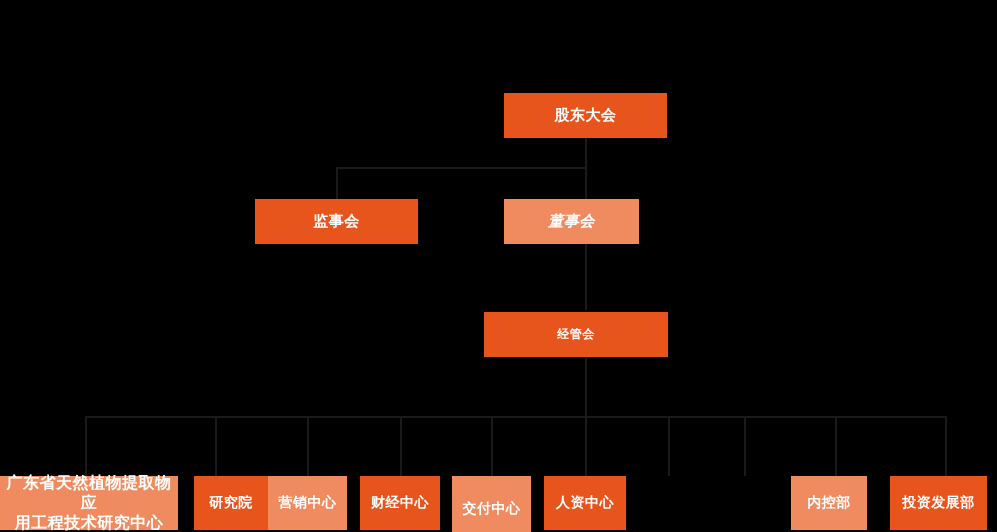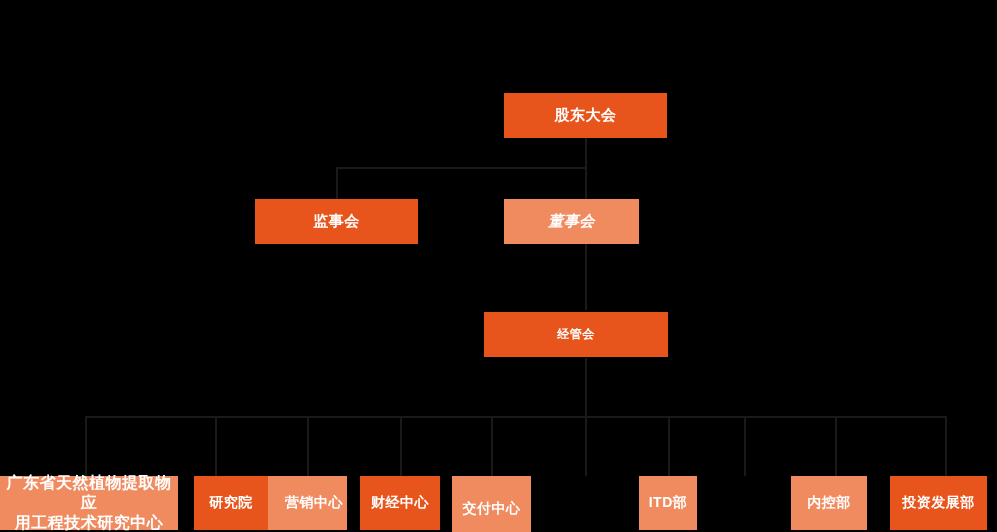--- a/index.html
+++ b/index.html
@@ -105,36 +105,36 @@
 
   <div class="node shade-light" style="left:0px; top:476px; width:178px; height:54px; font-size:16px;">
     <span class="node-label">广东省天然植物提取物应
 用工程技术研究中心</span>
   </div>
 
   <div class="node shade-dark" style="left:178px; top:476px; width:74px; height:54px; font-size:14px;margin-left:16px;">
     <span class="node-label">研究院</span>
   </div>
 
-  <div class="node shade-light" style="left:268px; top:476px; width:79px; height:54px; font-size:14px;text-align:right;">
+  <div class="node shade-light" style="left:268px; top:476px; width:79px; height:54px; font-size:14px;">
     <span class="node-label">营销中心</span>
   </div>
 
   <div class="node shade-dark" style="left:360px; top:476px; width:80px; height:54px; font-size:14px;">
     <span class="node-label">财经中心</span>
   </div>
 
   <div class="node shade-light" style="left:452px; top:476px; width:79px; height:66px; font-size:14px;">
     <span class="node-label">交付中心</span>
   </div>
 
+  <div class="node shade-dark" style="left:544px; top:476px; width:82px; height:54px; font-size:14px;">
+    <span class="node-label">人资中心</span>
+  </div>
 
-  <div class="node shade-light" style="left:639px; top:476px; width:58px; height:54px; font-size:14px;">
-    <span class="node-label">ITD部</span>
-  </div>
 
 
   <div class="node shade-light" style="left:791px; top:476px; width:76px; height:54px; font-size:14px;">
     <span class="node-label">内控部</span>
   </div>
 
   <div class="node shade-dark" style="left:890px; top:476px; width:97px; height:54px; font-size:14px;">
     <span class="node-label">投资发展部</span>
   </div>
 

